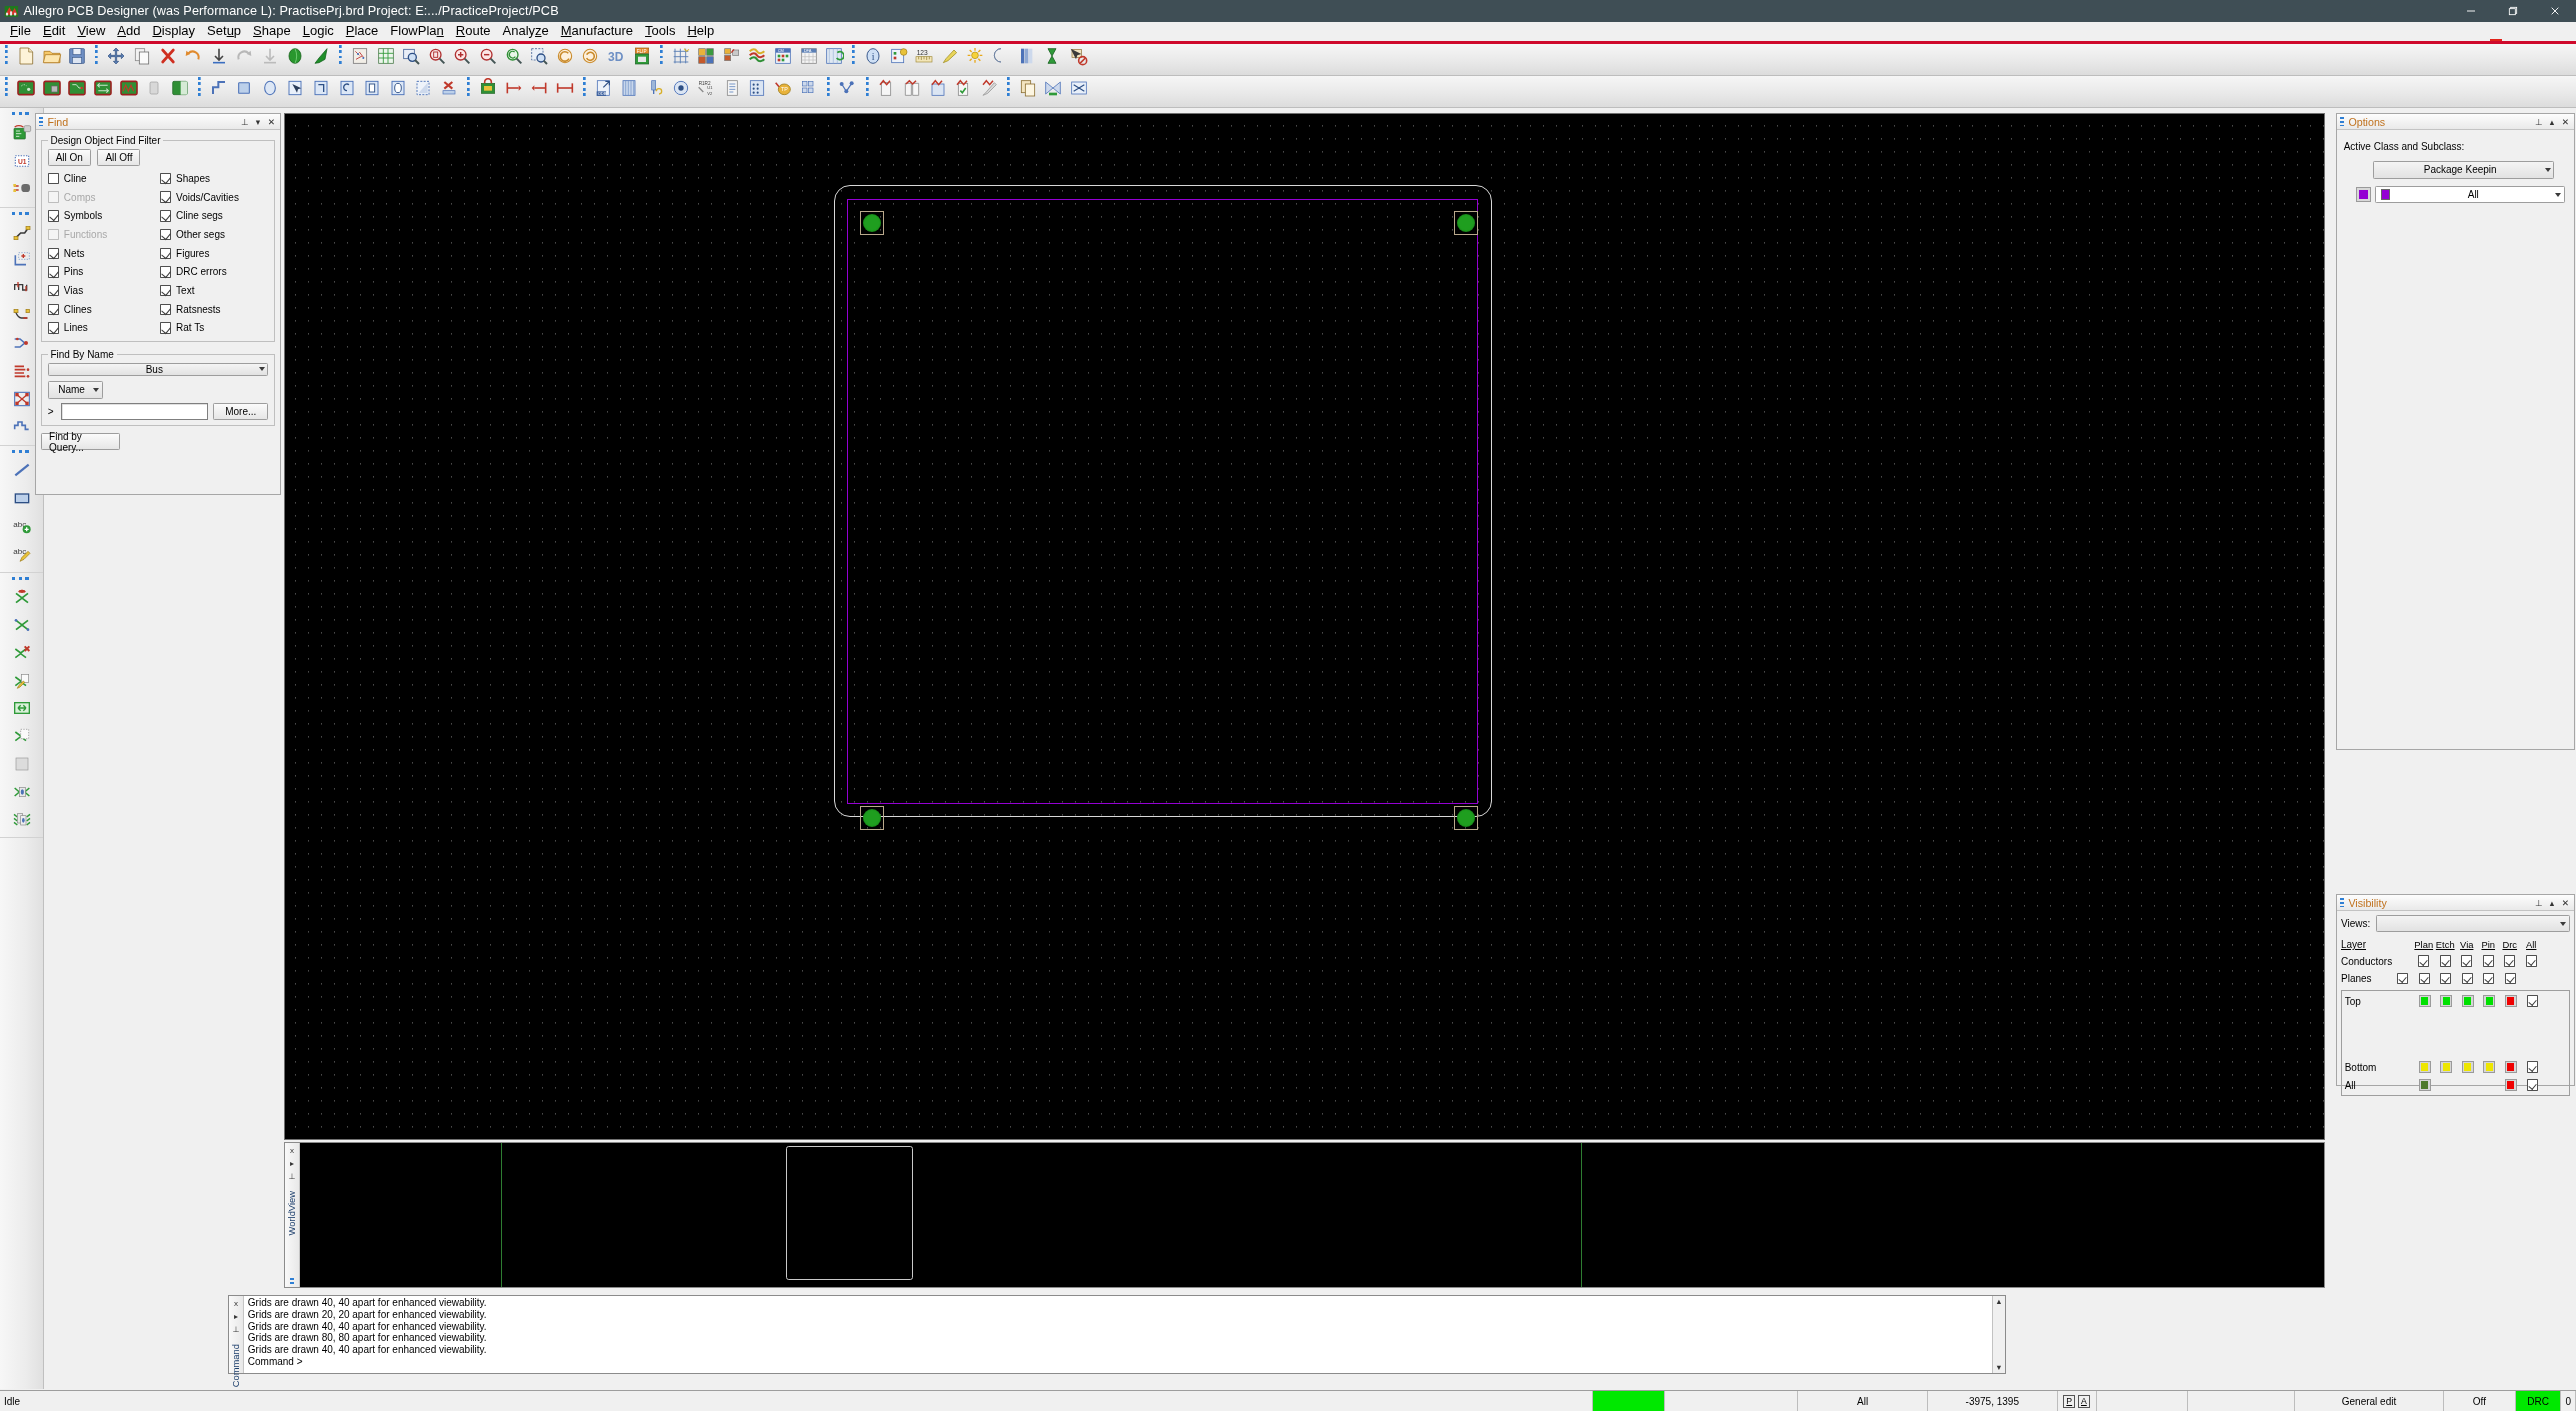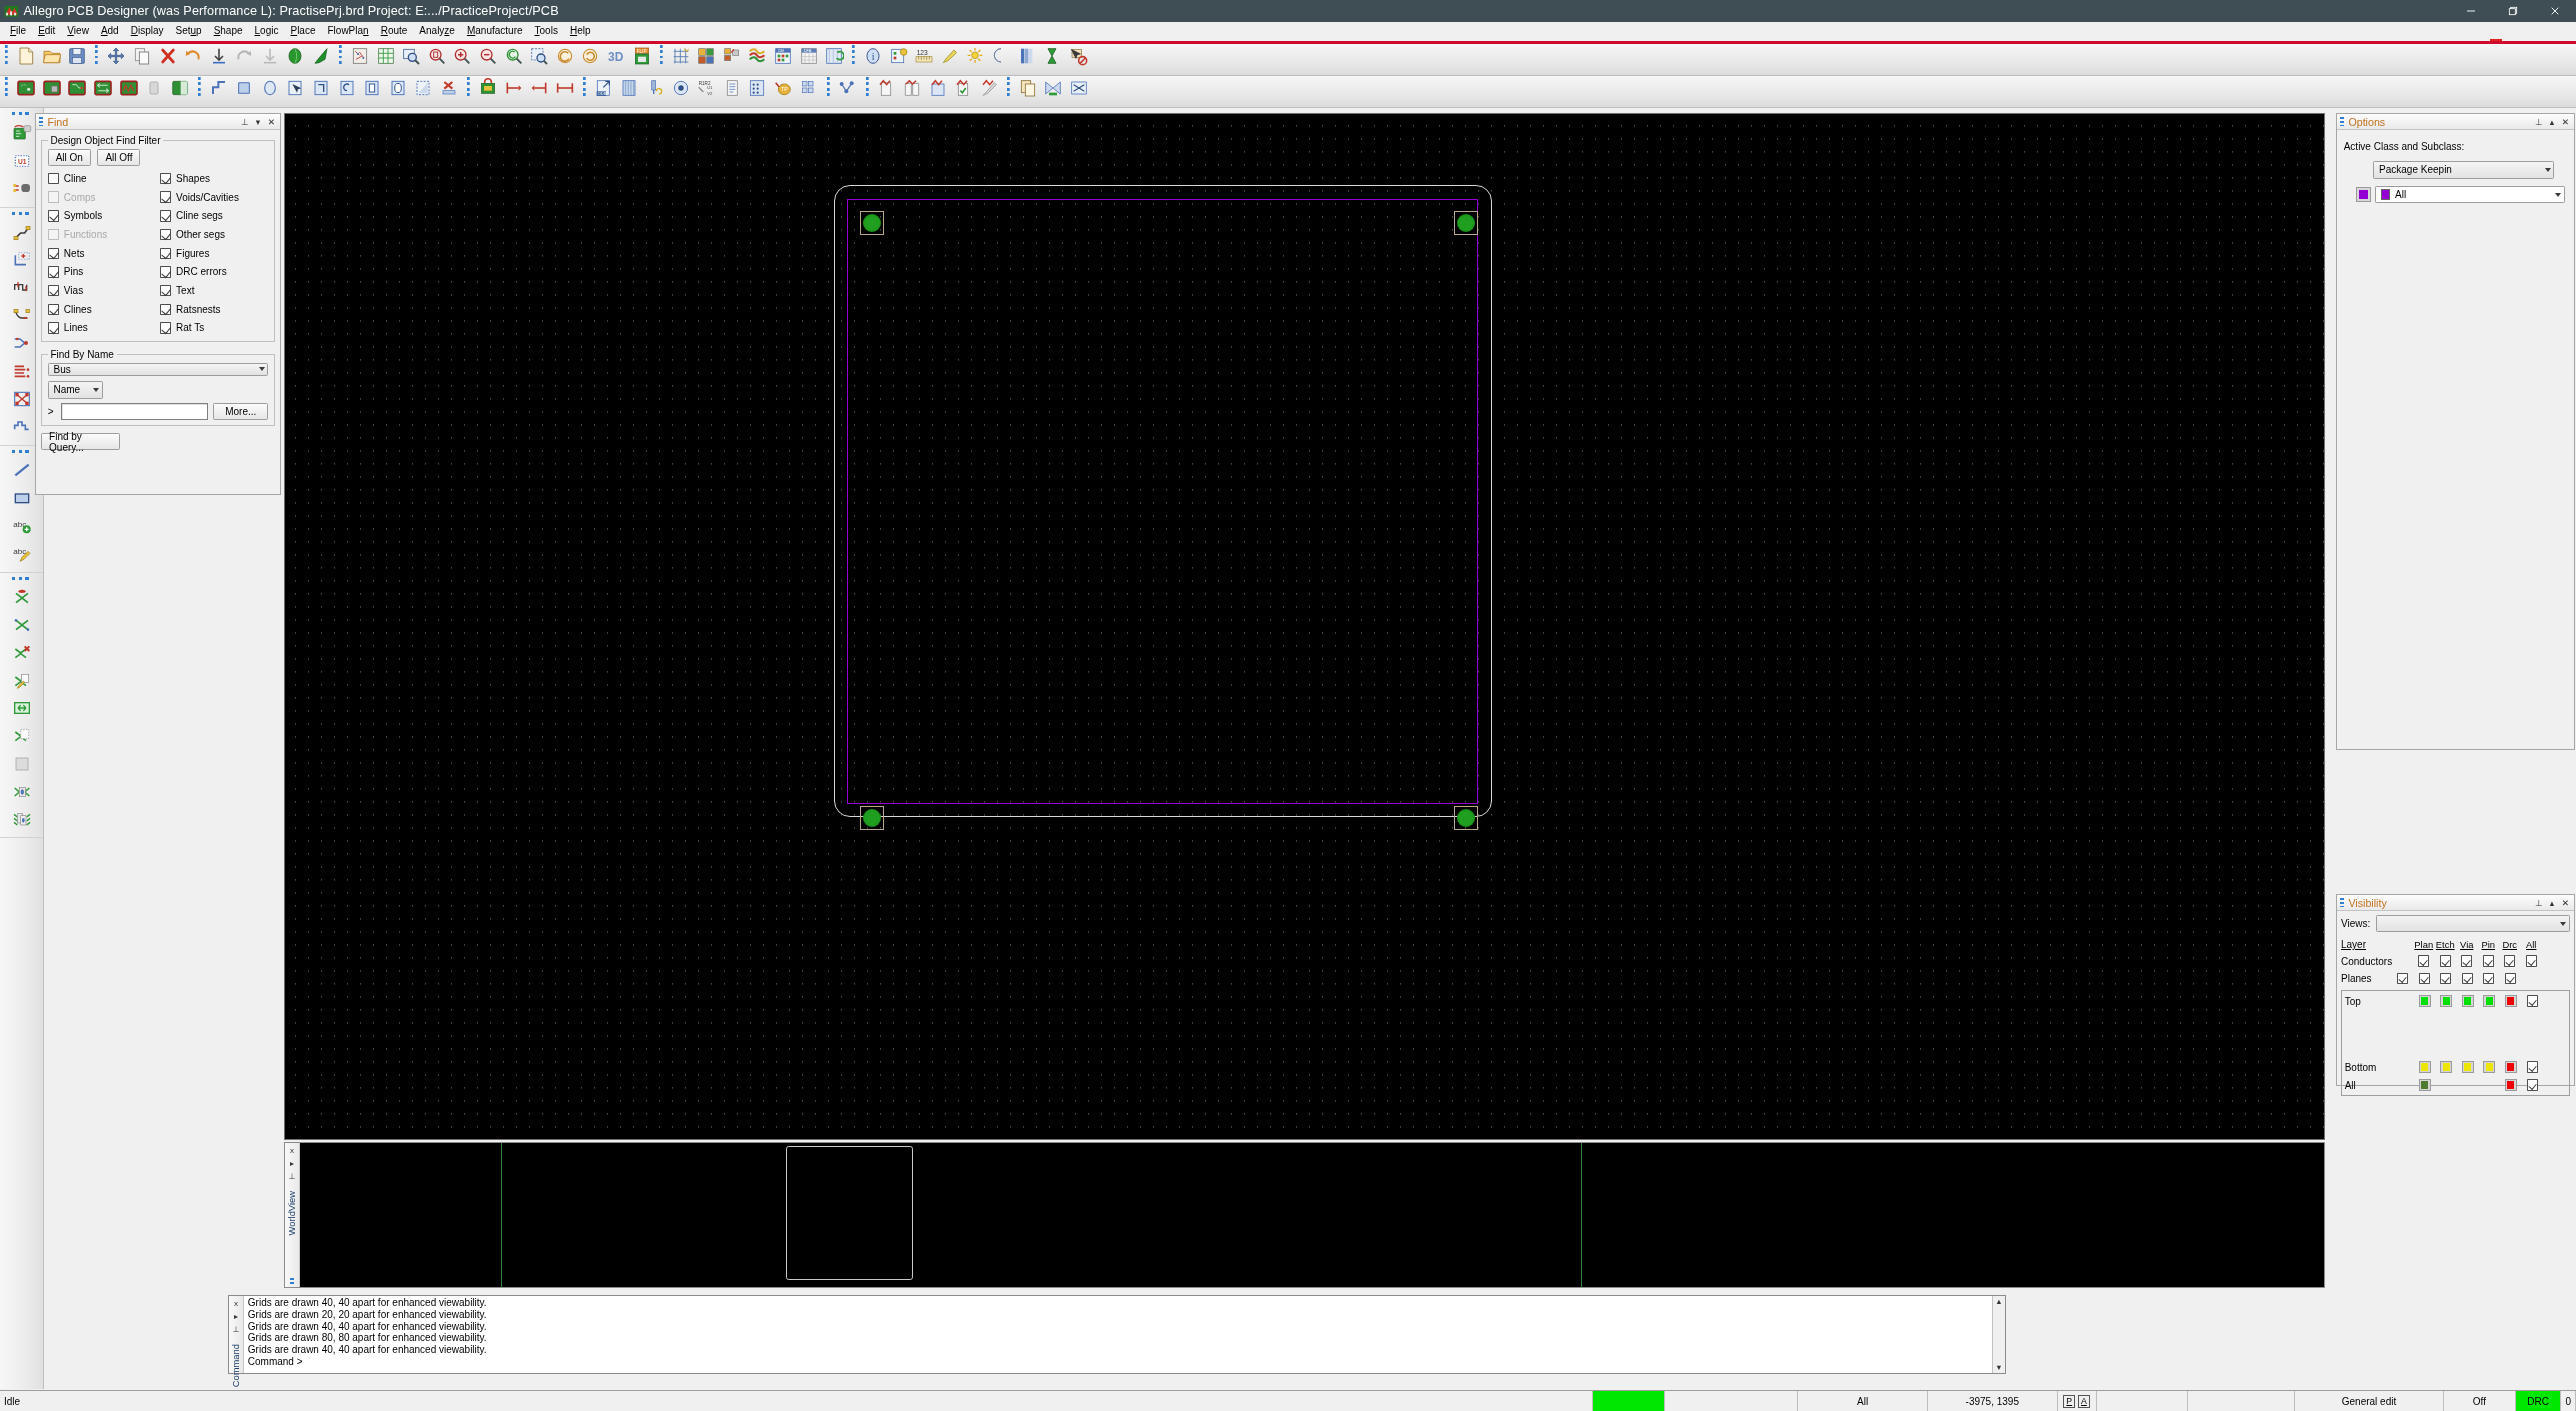--- a/index.html
+++ b/index.html
@@ -36,21 +36,21 @@
     color: #fff; font-size: 12px; line-height: 1;
   }
 
   
   #menubar {
     position: absolute; top: 22px; left: 0; width: 2576px; height: 17.4px;
     background: #f0f0f0;
     display: flex; align-items: center; padding-left: 4px;
   }
   #menubar .mi {
-    font-size: 10px; color: #000; padding: 1.3px 6px; white-space: nowrap;
+    font-size: 13px; color: #000; padding: 1.3px 6px; white-space: nowrap;
     line-height: 13.4px;
   }
   #menubar .mi u { text-decoration: underline; }
   #cadence-logo {
     position: absolute; right: 9.4px; top: 40px;
     font-size: 19px; font-weight: bold; color: #3a3a3a;
     letter-spacing: 0.7px; font-family: "DejaVu Sans", sans-serif;
   }
   #cadence-logo .bar {
     position: absolute; left: 17px; top: -1.3px; width: 11.4px; height: 3.4px; background: #e2231a;
@@ -151,21 +151,21 @@
   }
   .chk.dis { color: #a8a8a8; }
   .chk.dis .box { border-color: #bdbdbd; background: #f4f4f4; }
 
   .sel {
     height: 17.4px; background: linear-gradient(to bottom,#f4f4f4,#e2e2e2);
     border: 0.7px solid #9d9d9d; border-radius: 1.3px;
     display: flex; align-items: center; padding: 0 2.7px 0 4.7px;
     font-size: 10px; color: #000; position: relative;
   }
-  .sel .cv { flex: 1; white-space: nowrap; overflow: hidden; }
+  .sel .cv { flex: 1; white-space: nowrap; overflow: hidden; text-align: center; }
   .sel .arrow {
     width: 0; height: 0; margin-left: 3.4px; flex: none;
     border-left: 3.4px solid transparent; border-right: 3.4px solid transparent;
     border-top: 4px solid #3a3a3a;
   }
   .sel.white { background: #ffffff; }
 
   .tinput {
     height: 17.4px; background: #fff; border: 0.7px solid #7f7f7f;
     box-shadow: inset 0.7px 0.7px 0 #d6d6d6;

